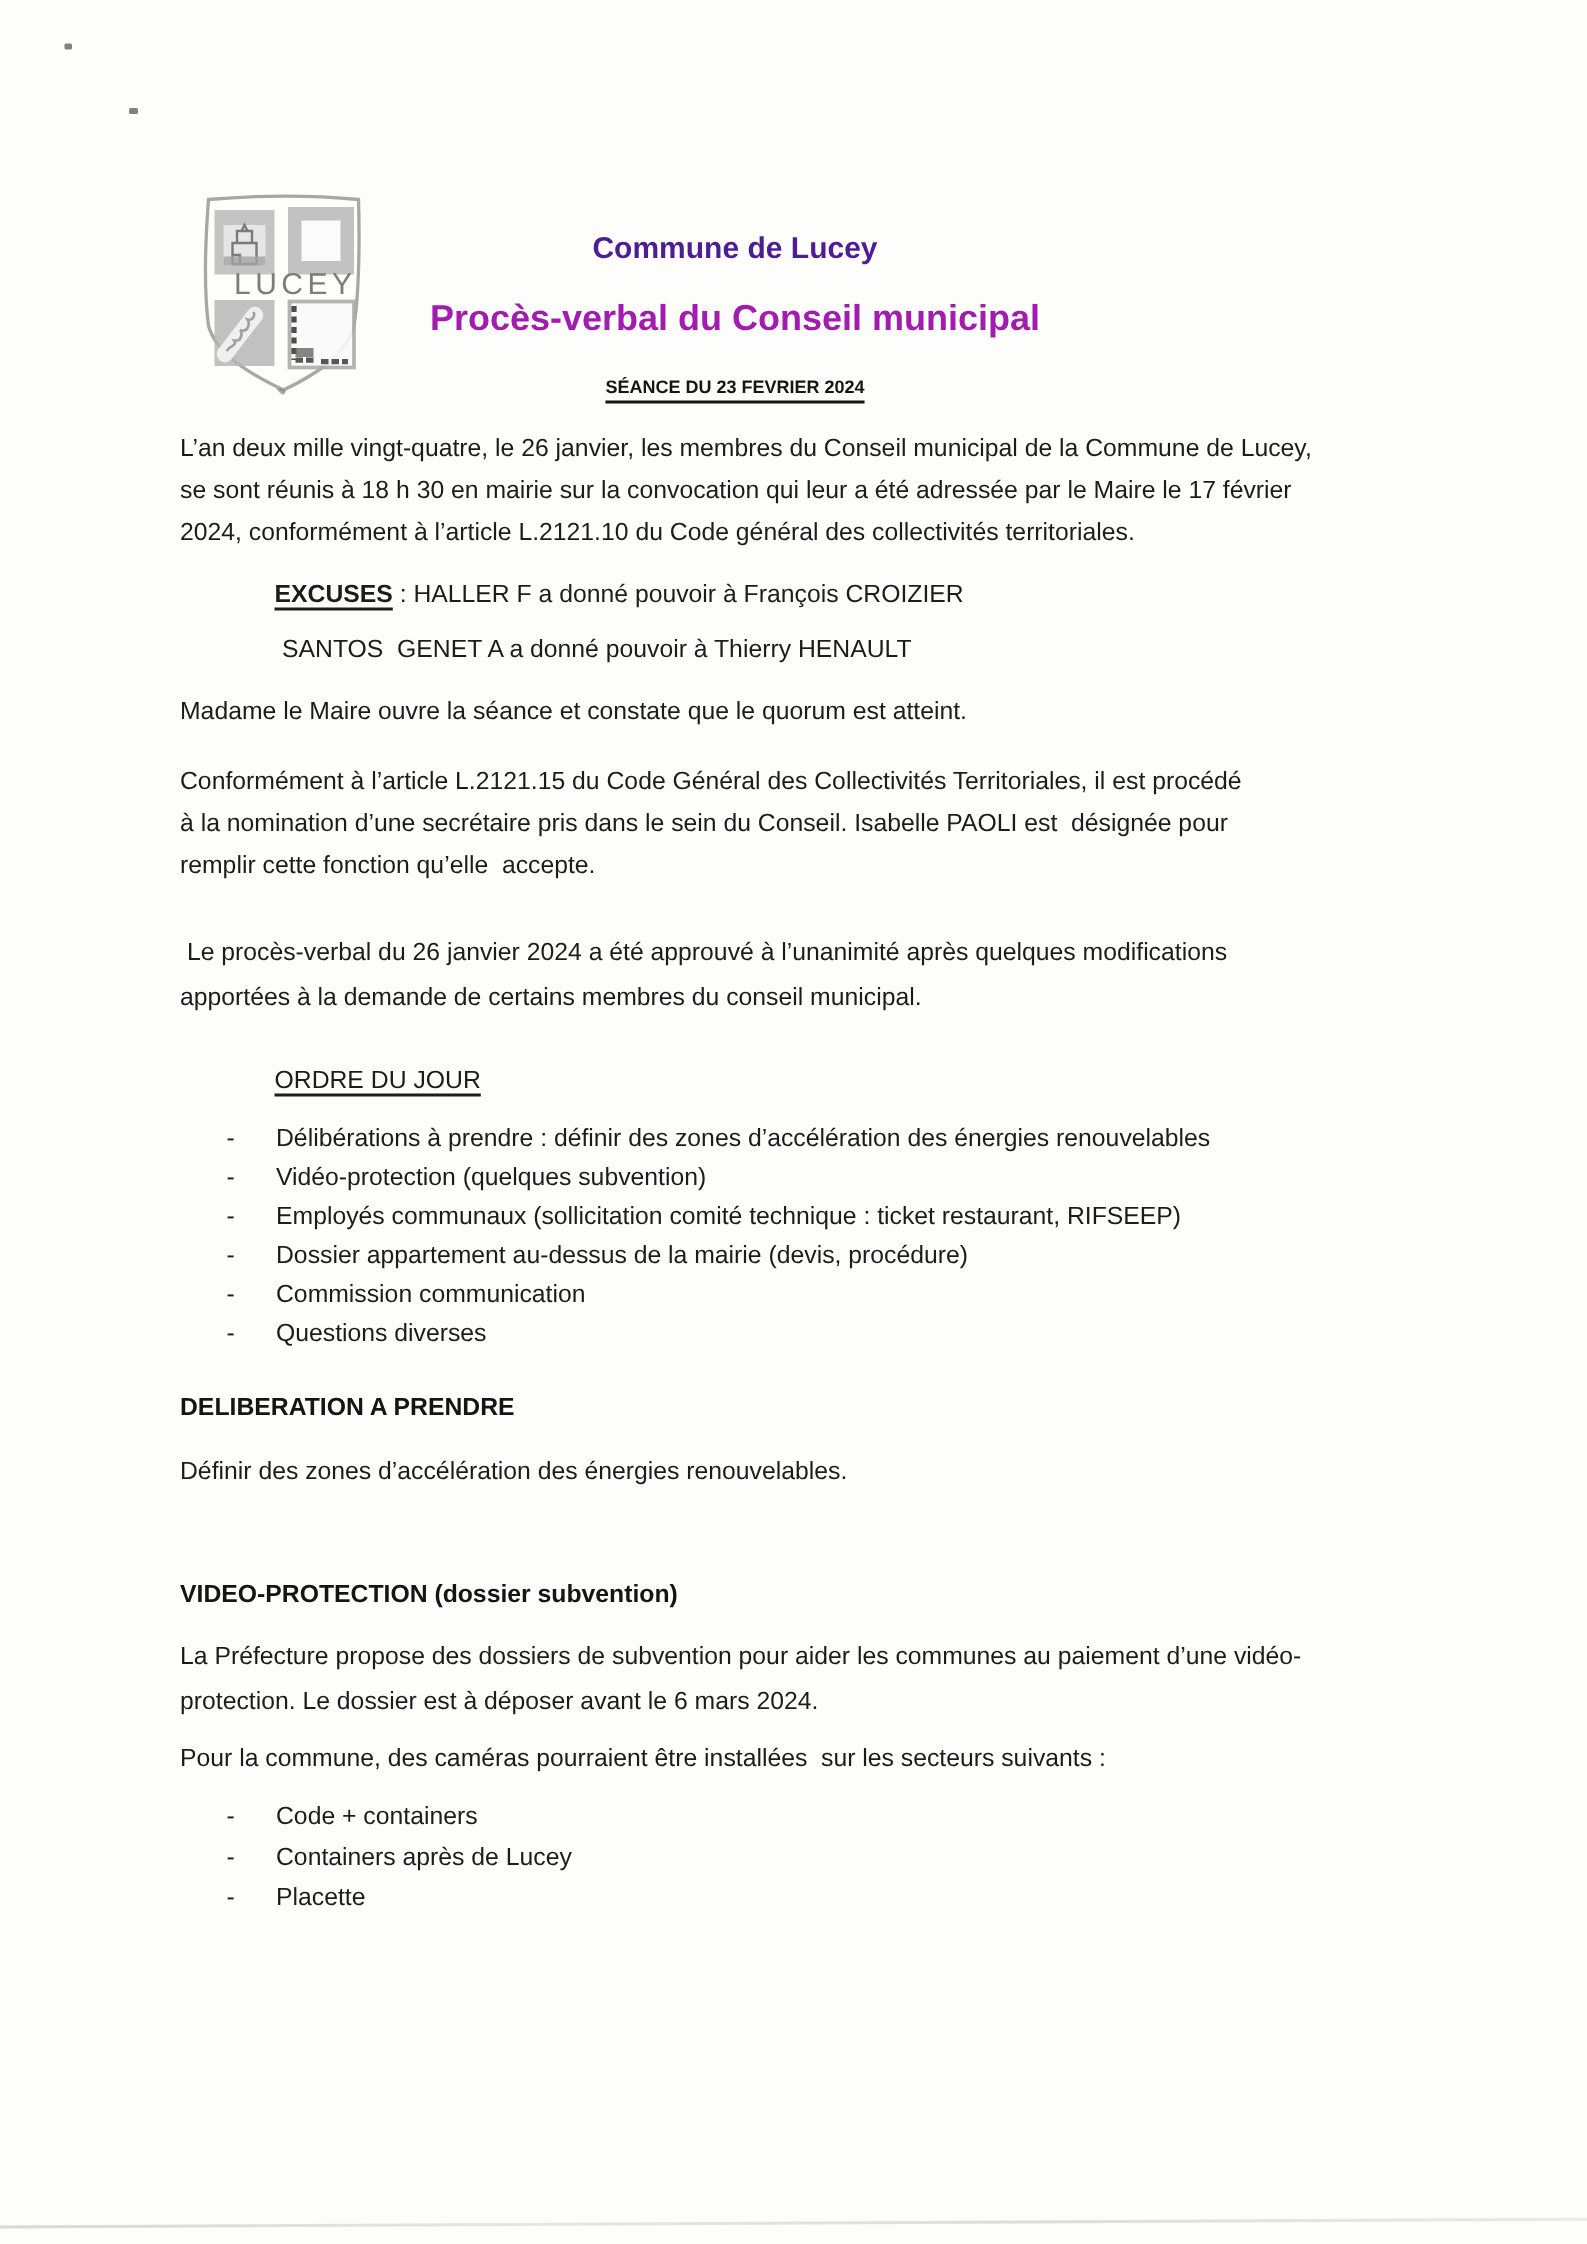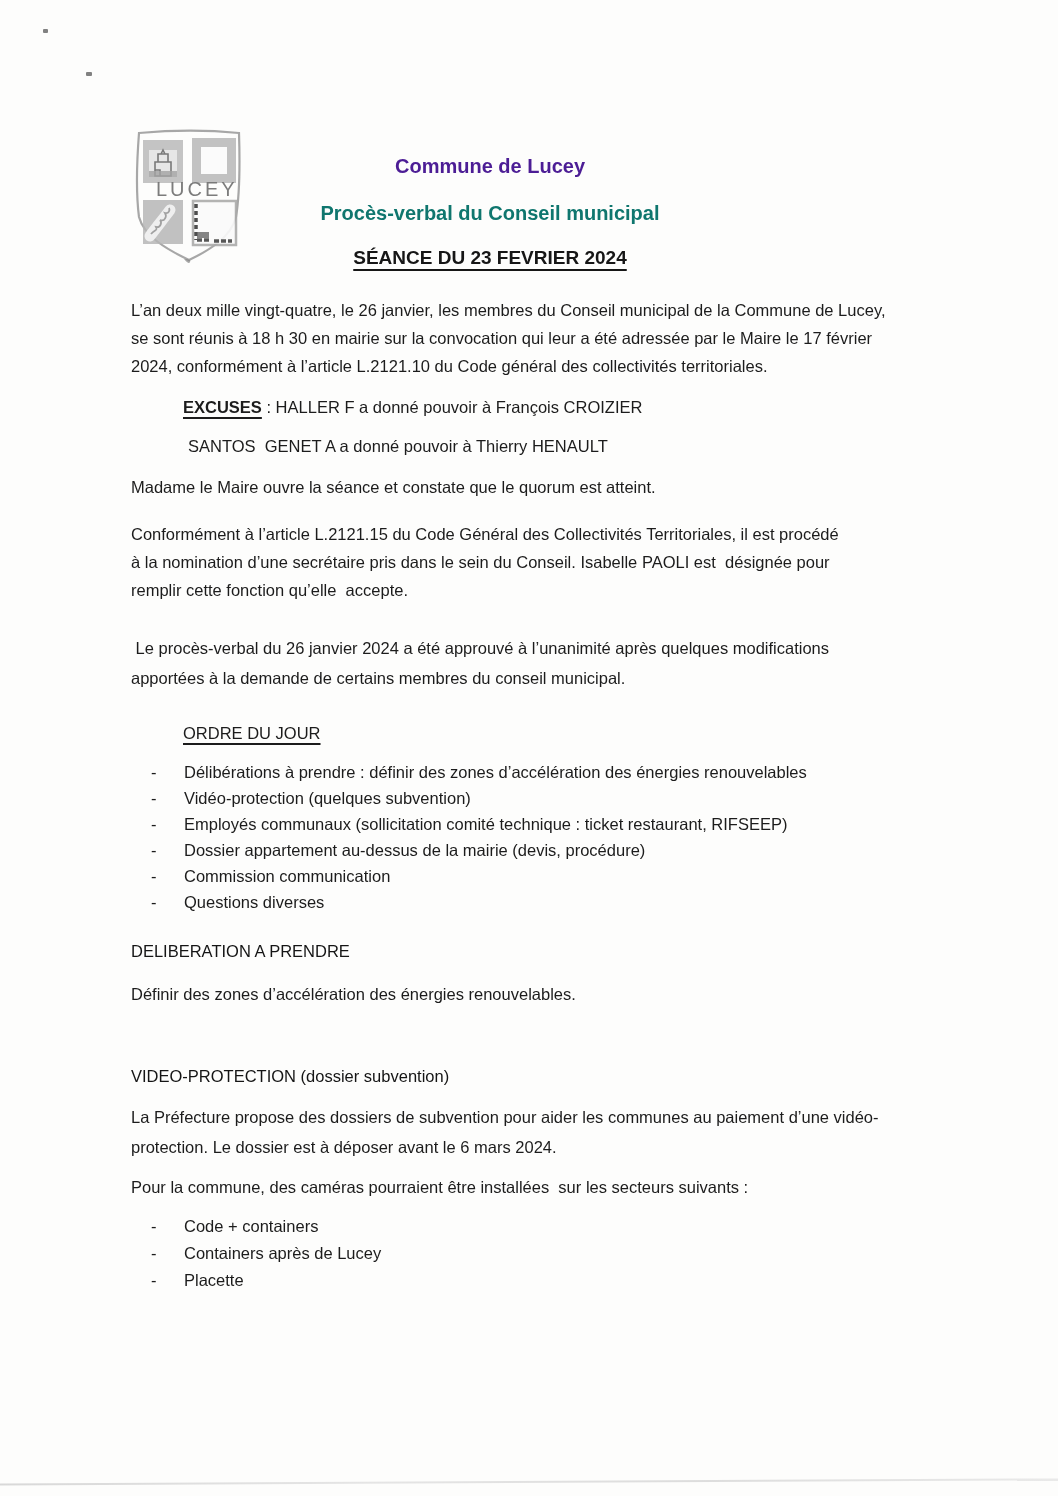--- a/index.html
+++ b/index.html
@@ -20,40 +20,40 @@
   .scanline {
     position:absolute; left:-6px; top:1481px; width:1072px; height:2px;
     background: linear-gradient(to right,#cccccc,#dddddd 35%,#d2d2d2 65%,#e3e3e3);
     transform: rotate(-0.28deg); opacity:.75;
   }
   
   .logo { position:absolute; left:118px; top:124px; width:140px; height:144px; opacity:.92; }
   
   .titles { position:absolute; left:60px; top:154px; width:860px; text-align:center; }
   .titles h1 { margin:0 0 23px 0; font-size:20px; line-height:24px; font-weight:bold; color:#4c1d95; }
-  .titles h2 { margin:0 0 22px 0; font-size:20px; line-height:24px; font-weight:bold; color:#0f766e; }
+  .titles h2 { margin:0 0 22px 0; font-size:24px; line-height:24px; font-weight:bold; color:#a21caf; }
   .titles h3 {
-    display:inline-block; margin:0; font-size:19px; line-height:22px; font-weight:bold; color:#161616;
+    display:inline-block; margin:0; font-size:12px; line-height:22px; font-weight:bold; color:#161616;
     text-decoration: underline; text-underline-offset: 5px; text-decoration-thickness: 1.5px;
   }
   
   .content { position:absolute; left:120px; top:285px; width:880px; font-size:16.5px; line-height:28px; }
-  .content p, .content h4 { margin:11px; white-space:pre-wrap; }
+  .content p, .content h4 { margin:0; white-space:pre-wrap; }
   .u-label { font-weight:bold; text-decoration:underline; text-underline-offset:4px; text-decoration-thickness:1.5px; }
   .indent { margin-left:63px !important; }
   .indent-sm { margin-left:68px !important; }
   .para-intro   { margin-bottom:13px !important; }
   .para-presents{ line-height:31px; margin-bottom:8px !important; }
   .para-excuses { margin-bottom:9px !important; }
   .para-santos  { margin-bottom:13px !important; }
   .para-madame  { margin-bottom:19px !important; }
   .para-secretary { margin-bottom:29px !important; line-height:28px; }
   .para-approval  { margin-bottom:26px !important; line-height:30px; }
   .h-ordre { font-size:16.5px; font-weight:normal; line-height:28px; margin-bottom:12px !important; }
-  .h-section { font-size:16.5px; font-weight:normal; line-height:24px; color:#151515; }
+  .h-section { font-size:16.5px; font-weight:bold; line-height:24px; color:#151515; }
   .h-delib { margin-bottom:17px !important; }
   .para-definir { margin-bottom:56px !important; }
   .h-video { margin-bottom:14px !important; }
   .para-prefecture { margin-bottom:9px !important; line-height:30px; }
   .para-cameras { margin-bottom:12px !important; }
   .bullet-list { margin:0 0 24px 0; }
   .bullet-row { display:flex; line-height:26px; }
   .bullet-row .dash { width:33px; flex:0 0 33px; padding-left:31px; box-sizing:content-box; }
   .bullet-row .dash span { display:inline-block; width:33px; }
   .bullet-text { flex:1; }

